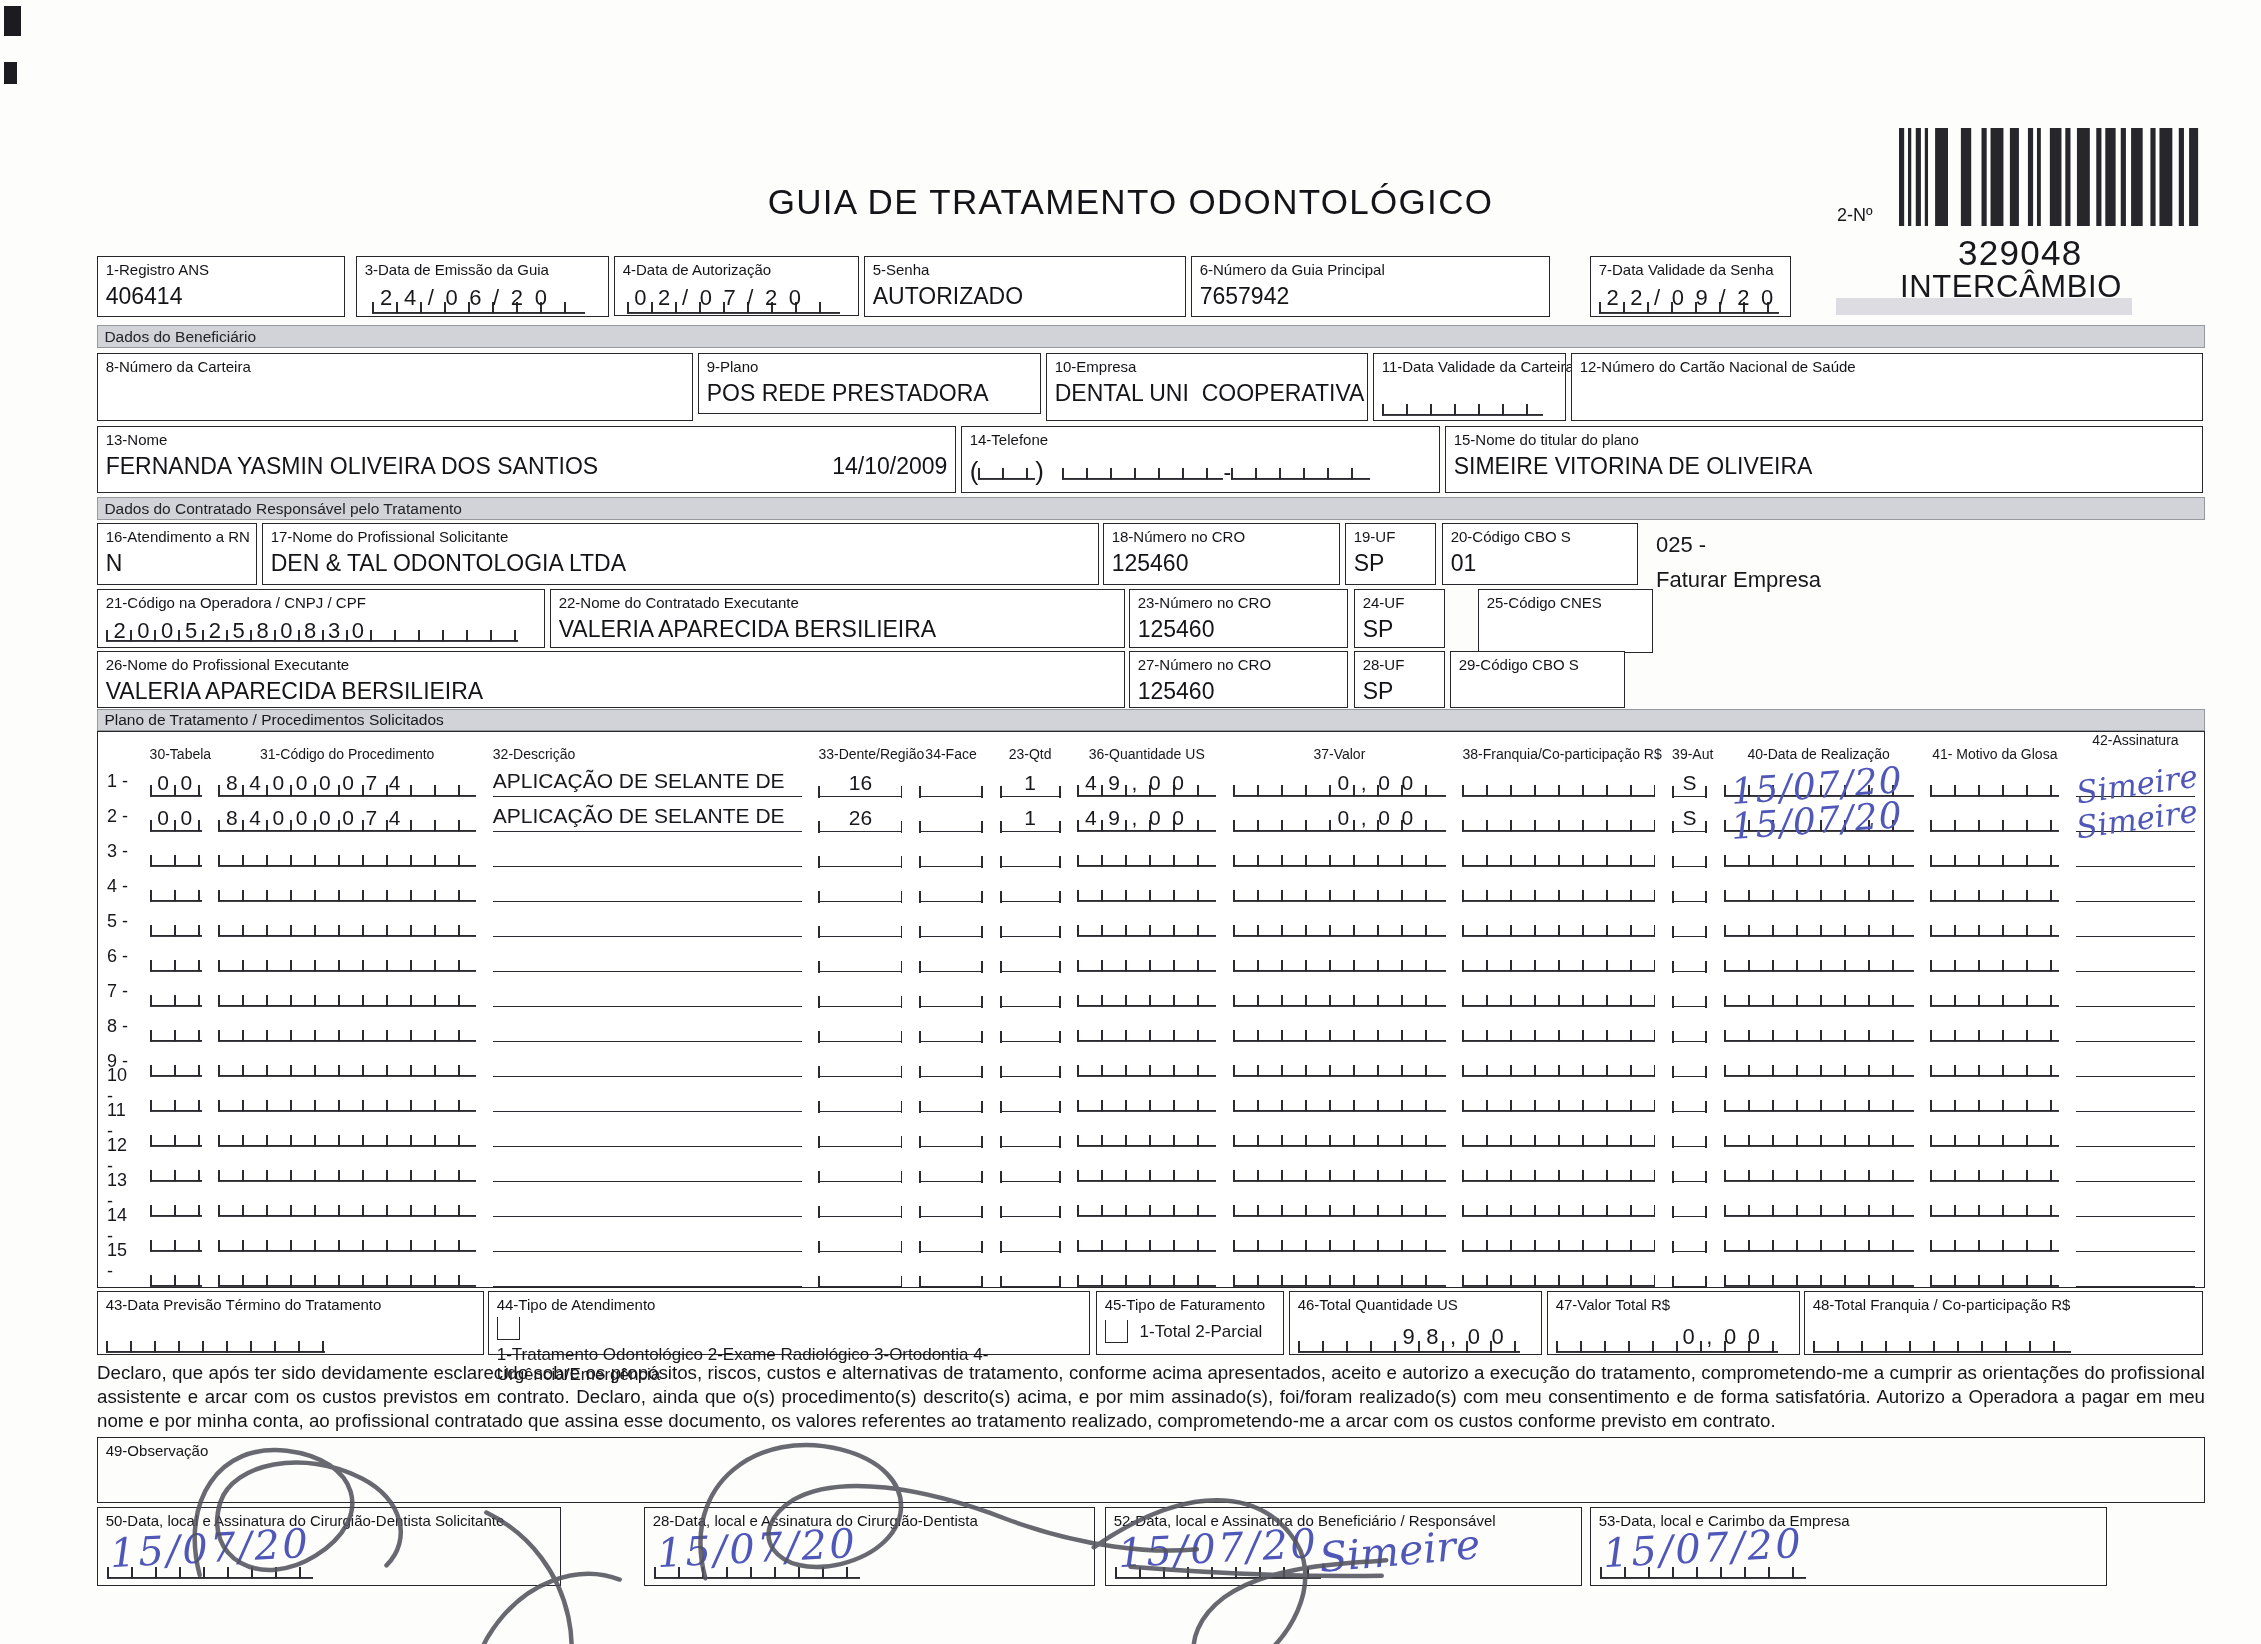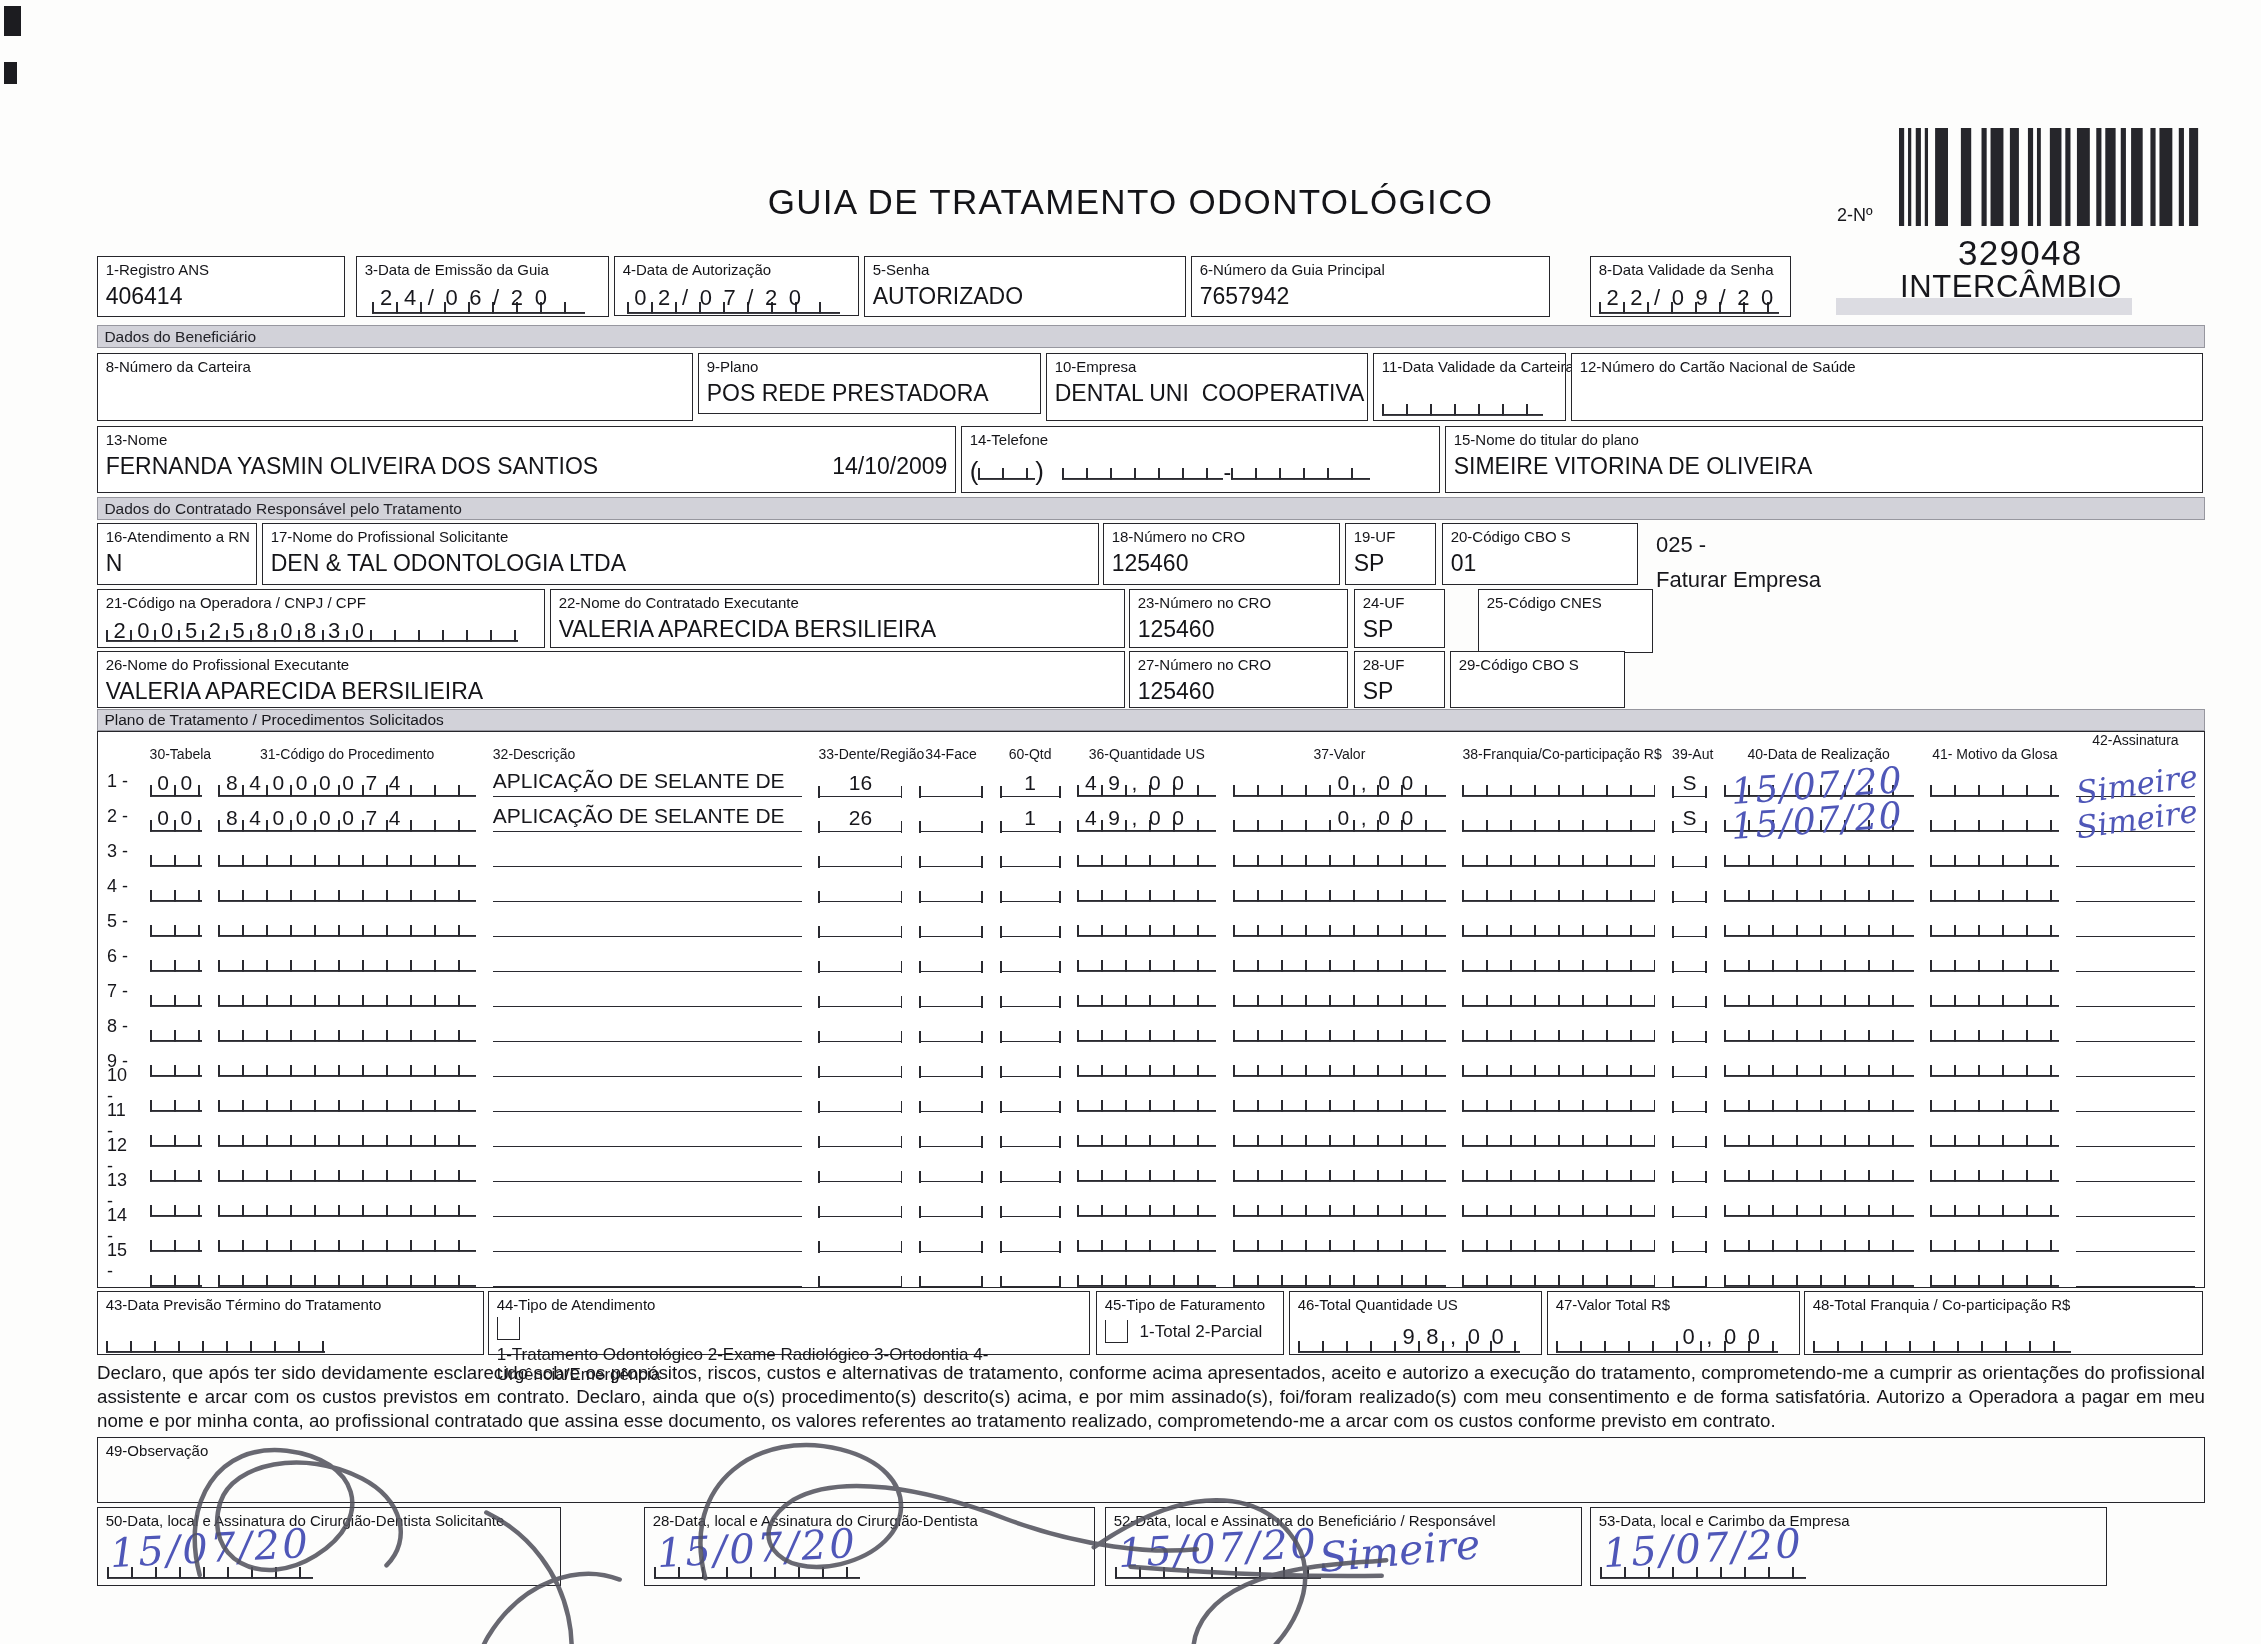--- a/index.html
+++ b/index.html
@@ -144,21 +144,21 @@
   </div>
   <div class="fbox" style="left:864px;top:256px;width:322px;height:61px;">
     <div class="lbl">5-Senha</div>
     <div class="val">AUTORIZADO</div>
   </div>
   <div class="fbox" style="left:1191px;top:256px;width:359px;height:61px;">
     <div class="lbl">6-Número da Guia Principal</div>
     <div class="val">7657942</div>
   </div>
   <div class="fbox" style="left:1590px;top:256px;width:201px;height:61px;">
-    <div class="lbl">8-Data Validade da Senha</div>
+    <div class="lbl">7-Data Validade da Senha</div>
     <div class="comb" style="width:180px;">22/09/20</div>
   </div>
 
   <div class="sectionbar" style="top:325px;">Dados do Beneficiário</div>
 
   <div class="fbox" style="left:97px;top:353px;width:596px;height:68px;">
     <div class="lbl">8-Número da Carteira</div>
   </div>
   <div class="fbox" style="left:698px;top:353px;width:343px;height:61px;">
     <div class="lbl">9-Plano</div>
@@ -264,21 +264,21 @@
   <div class="ttable">
     <div class="planbar">Plano de Tratamento / Procedimentos Solicitados</div>
     <div class="tgrid">
       <div class="thead">
         <span class="c-num"></span>
         <span class="c-tab">30-Tabela</span>
         <span class="c-cod">31-Código do Procedimento</span>
         <span class="c-desc" style="border-bottom:none;text-align:left;font-size:14px;height:auto;line-height:normal;">32-Descrição</span>
         <span class="c-dente">33-Dente/Região</span>
         <span class="c-face">34-Face</span>
-        <span class="c-qtd">60-Qtd</span>
+        <span class="c-qtd">23-Qtd</span>
         <span class="c-qus">36-Quantidade US</span>
         <span class="c-val">37-Valor</span>
         <span class="c-fra">38-Franquia/Co-participação R$</span>
         <span class="c-aut">39-Aut</span>
         <span class="c-data">40-Data de Realização</span>
         <span class="c-mot">41- Motivo da Glosa</span>
         <span class="c-ass" style="border-bottom:none;">42-Assinatura</span>
       </div>
 
       <div class="trow">

